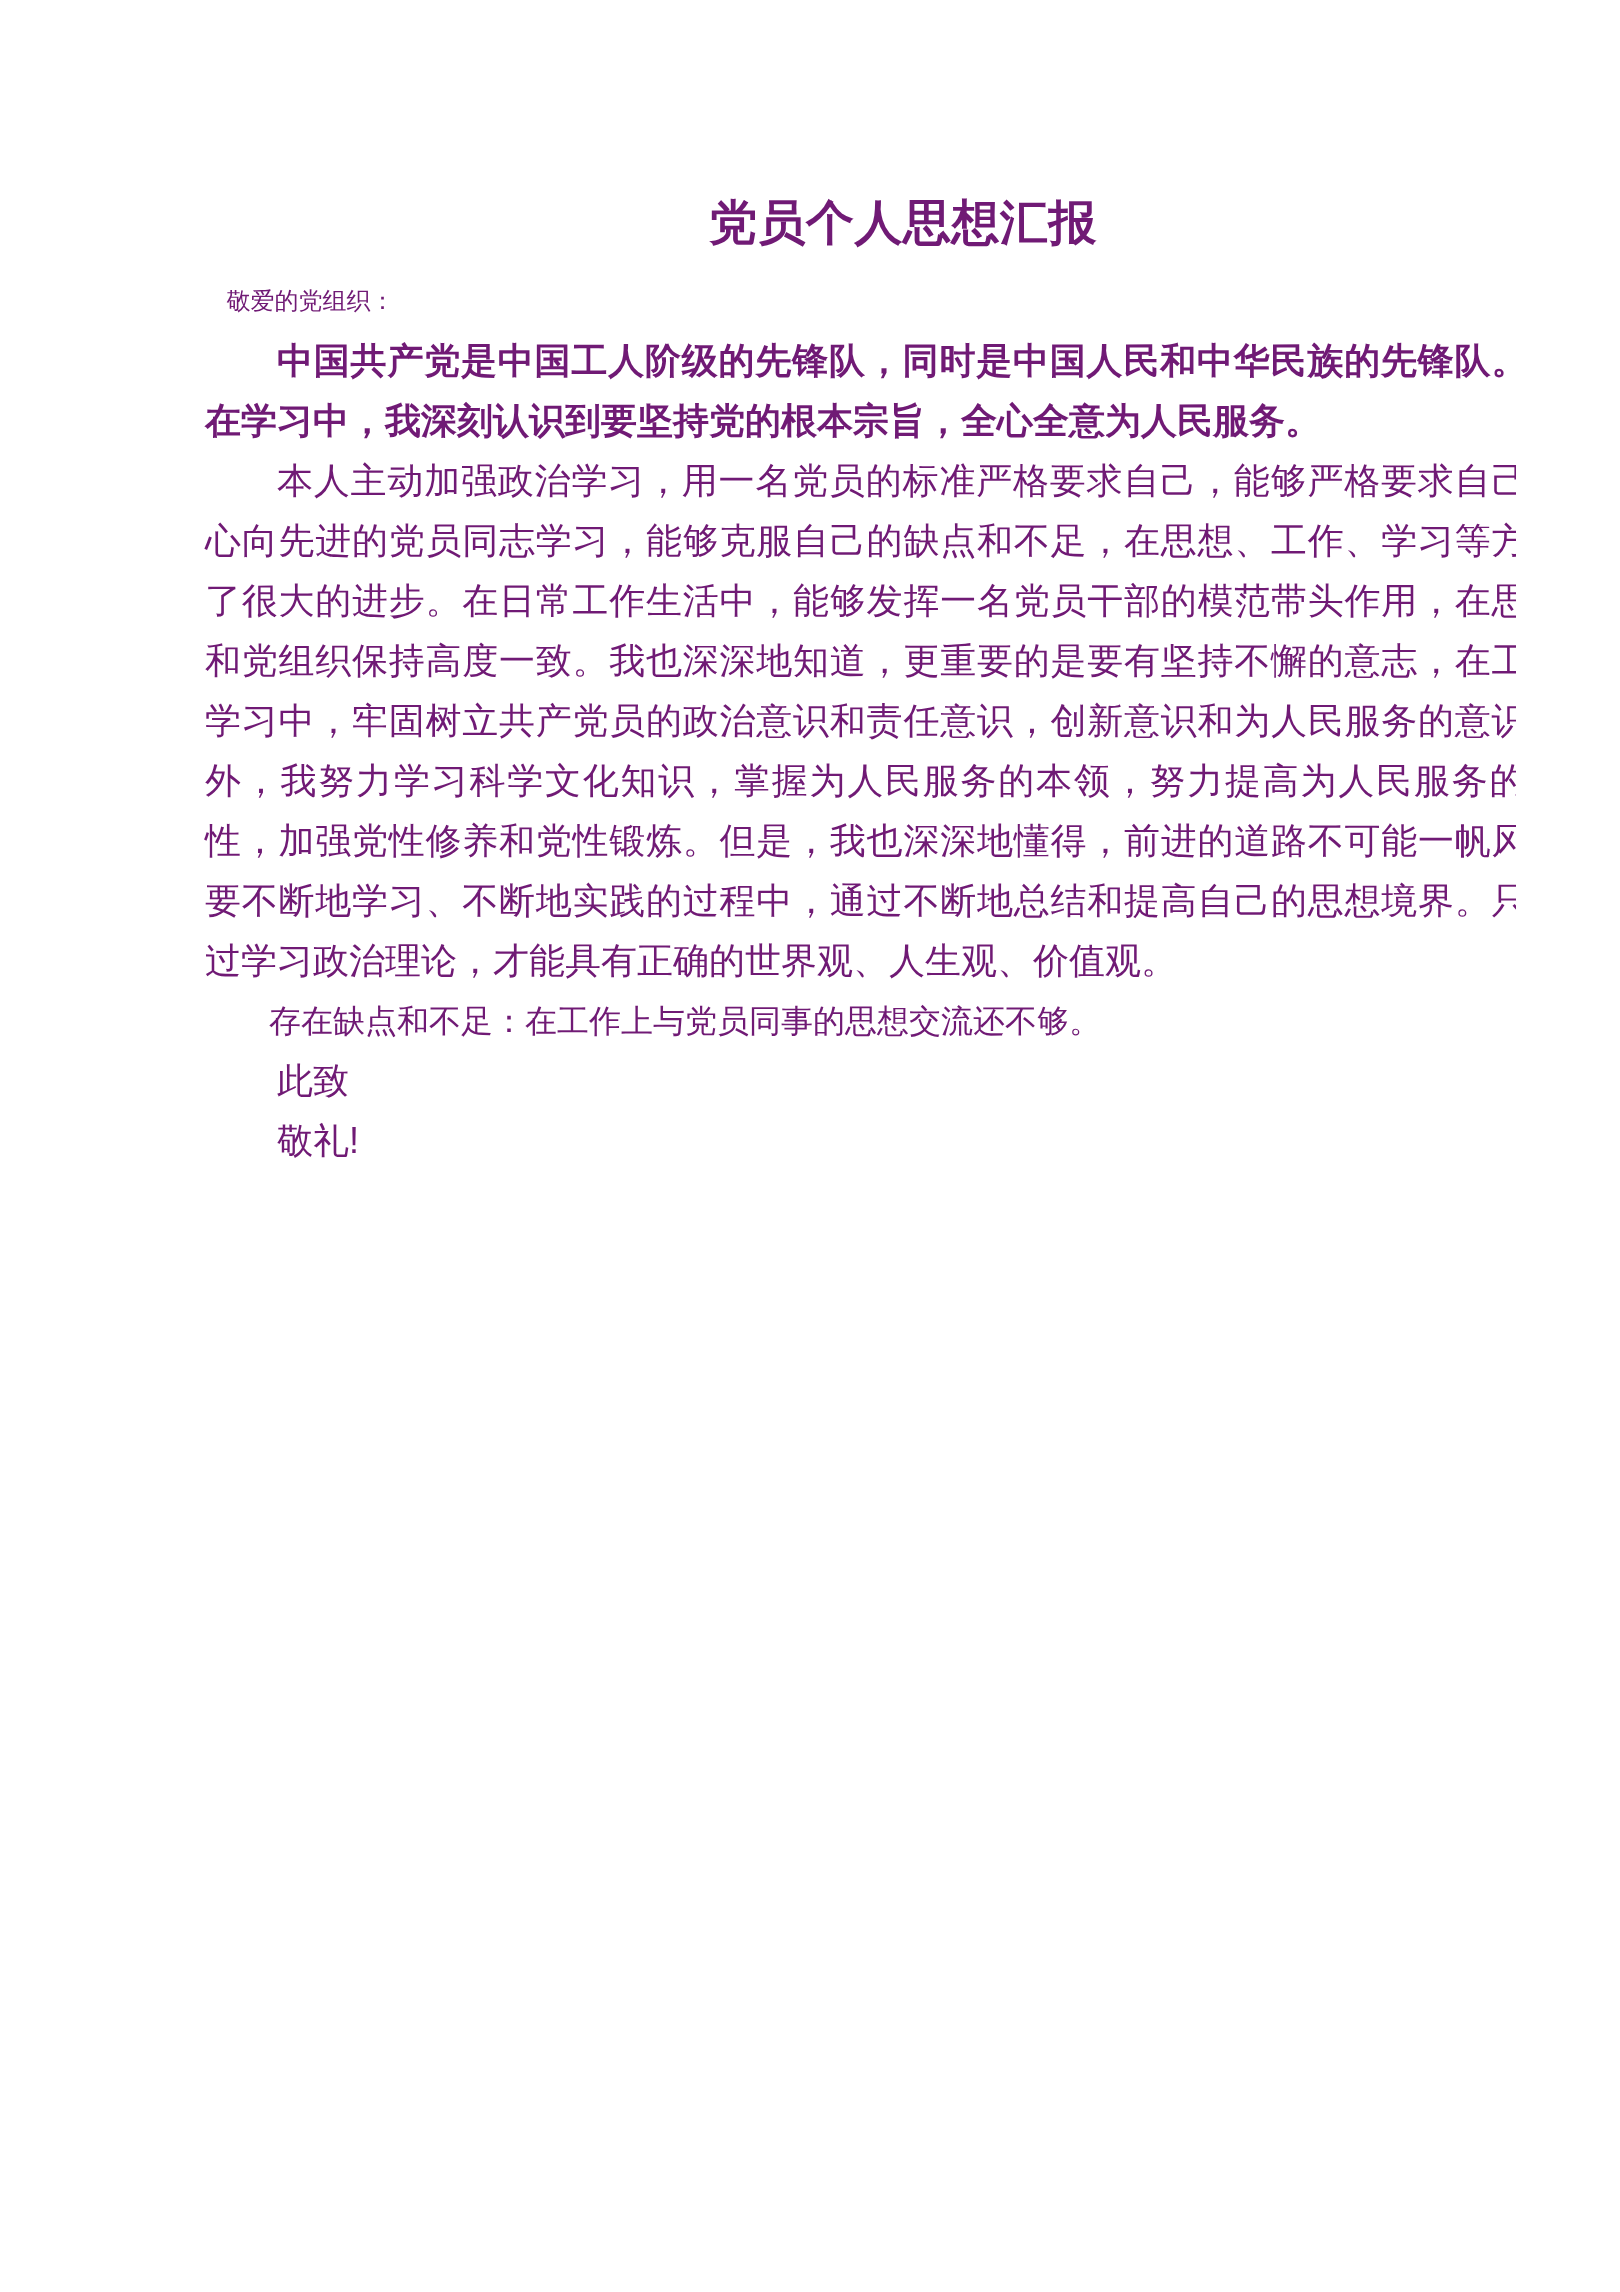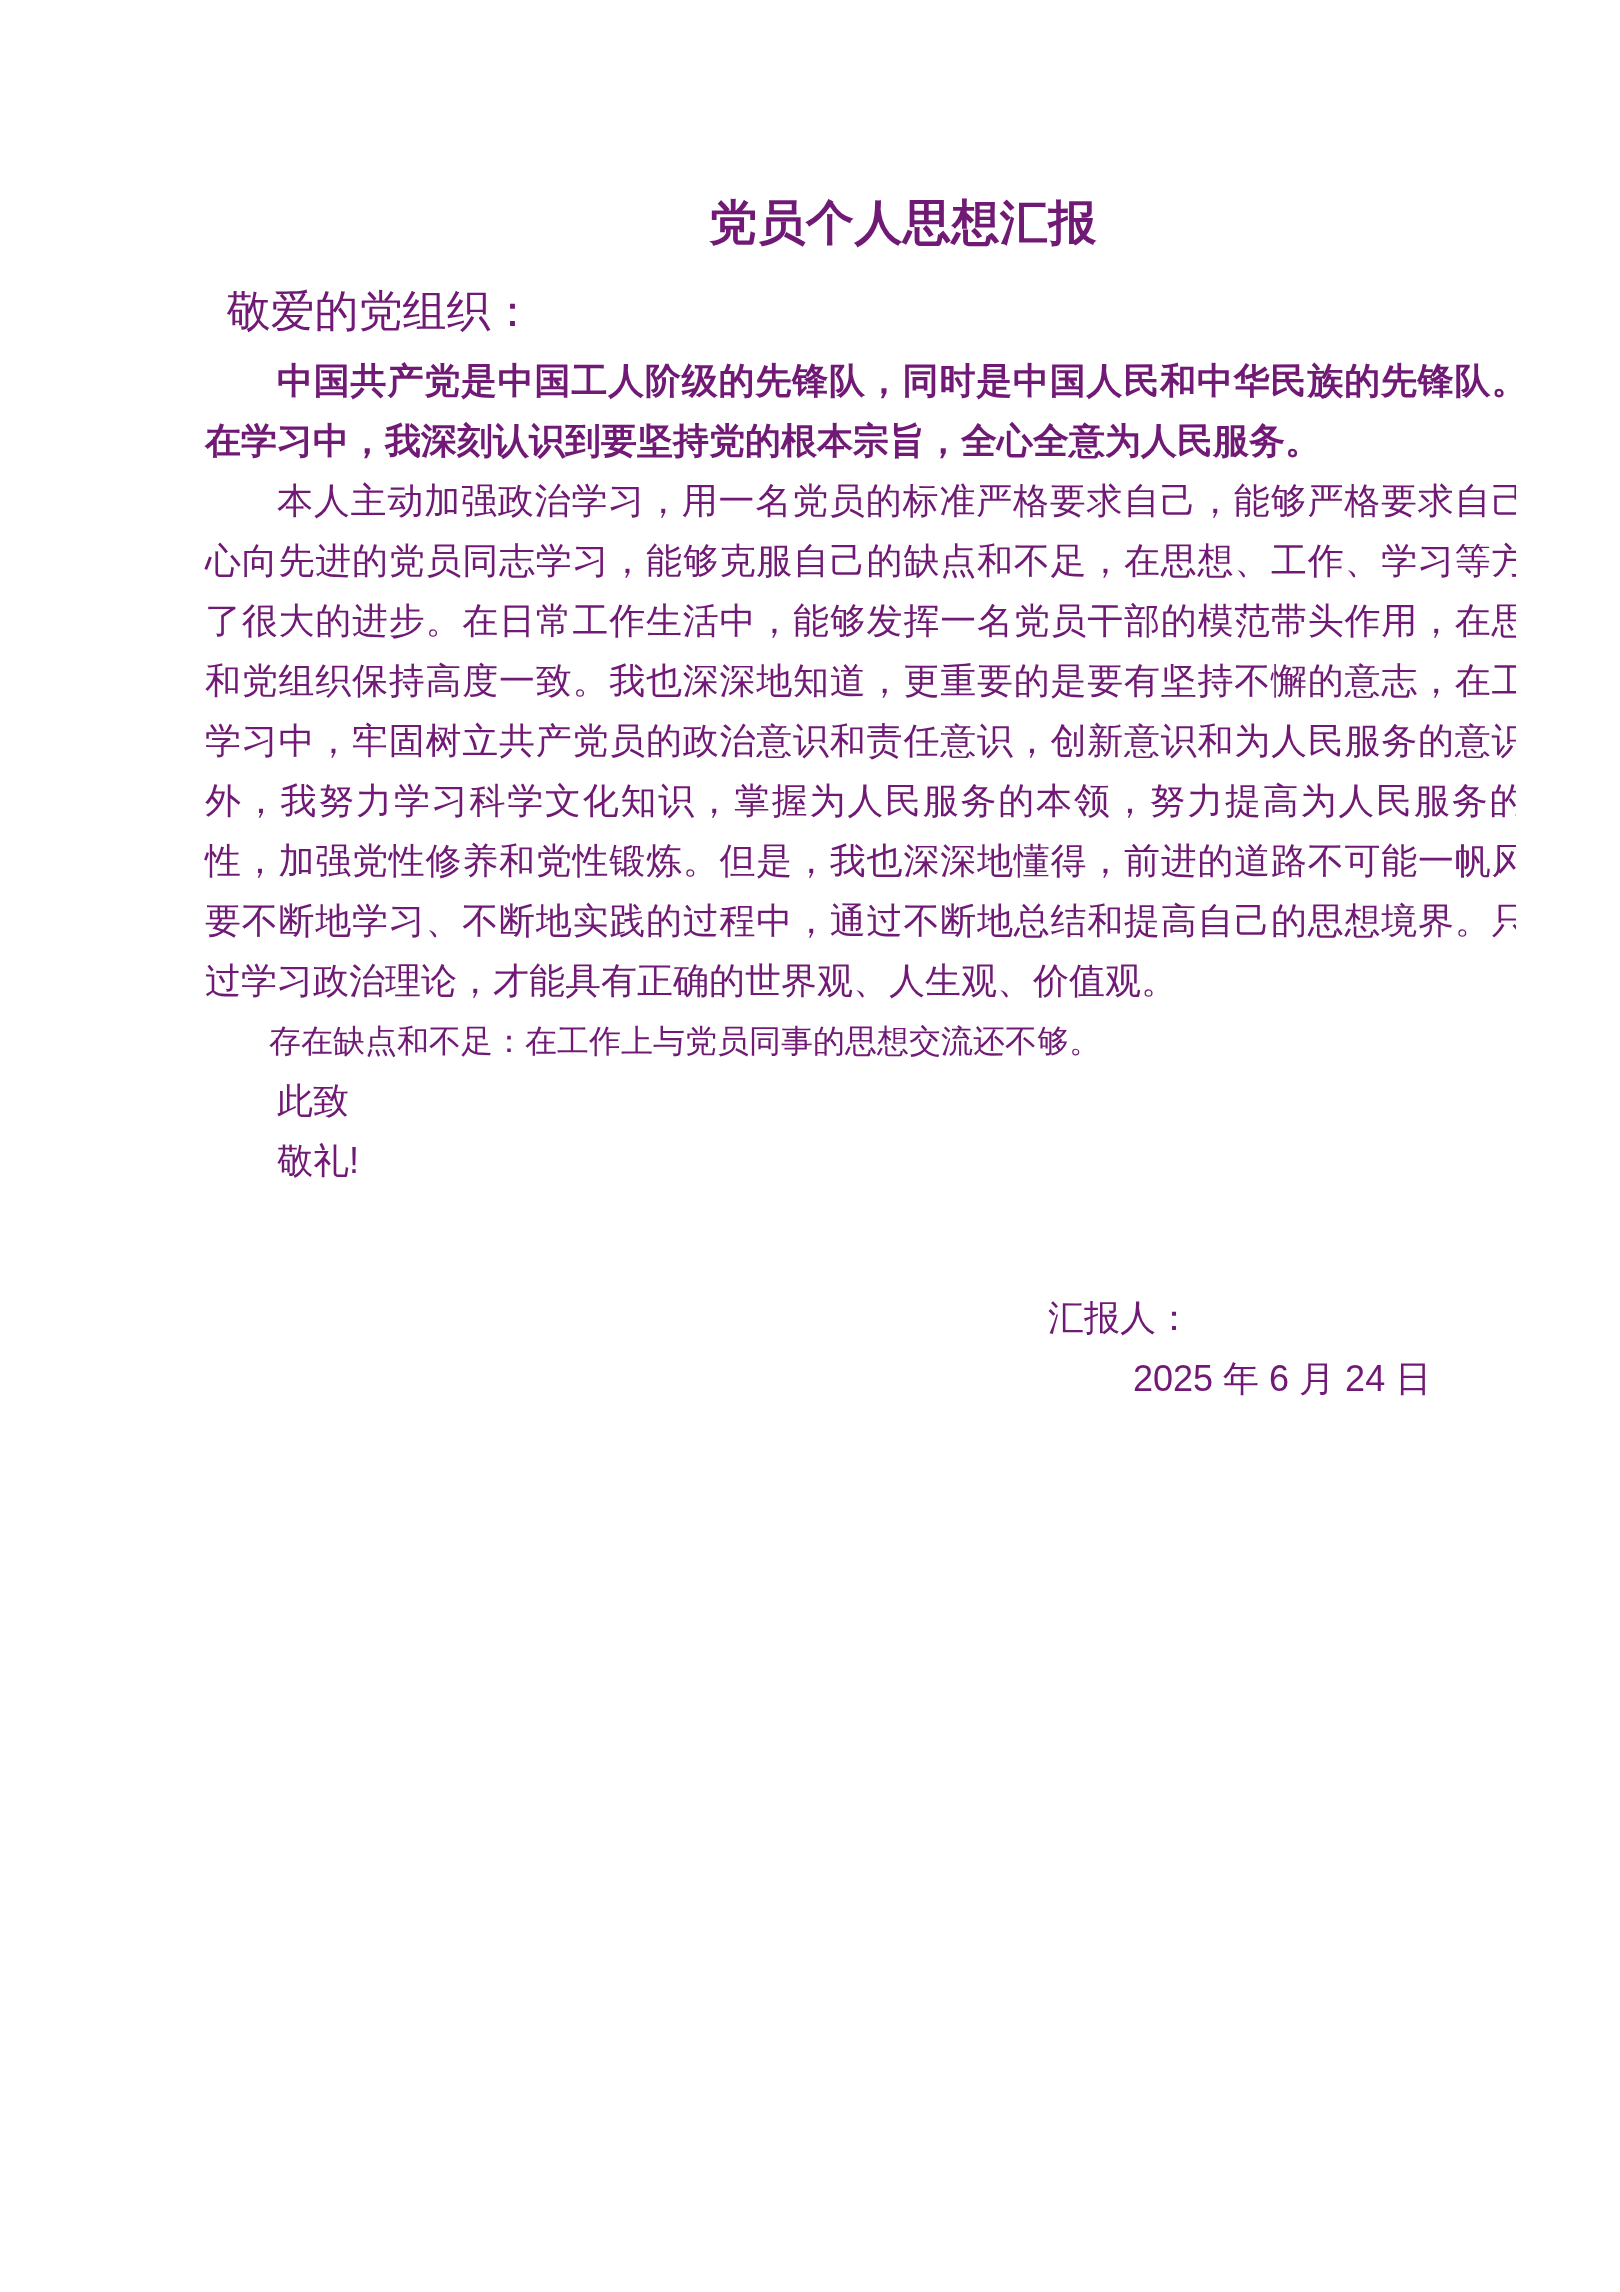--- a/index.html
+++ b/index.html
@@ -28,21 +28,21 @@
     font-size: 48px;
     font-weight: bold;
     text-align: center;
     letter-spacing: 0.5px;
     line-height: 1.0;
     margin: 0;
     padding-top: 199px;
     white-space: nowrap;
   }
   .salutation {
-    font-size: 44px;
+    font-size: 24px;
     line-height: 1.0;
     margin: 0;
     padding-top: 42px;
     padding-left: 21.6px;
     white-space: nowrap;
   }
   .body-para {
     font-size: 36px;
     line-height: 60px;
     margin: 0;
@@ -99,20 +99,16 @@
 
     <p class="body-para">本人主动加强政治学习，用一名党员的标准严格要求自己，能够严格要求自己，虚心向先进的党员同志学习，能够克服自己的缺点和不足，在思想、工作、学习等方面有了很大的进步。在日常工作生活中，能够发挥一名党员干部的模范带头作用，在思想上和党组织保持高度一致。我也深深地知道，更重要的是要有坚持不懈的意志，在工作和学习中，牢固树立共产党员的政治意识和责任意识，创新意识和为人民服务的意识。此外，我努力学习科学文化知识，掌握为人民服务的本领，努力提高为人民服务的自觉性，加强党性修养和党性锻炼。但是，我也深深地懂得，前进的道路不可能一帆风顺，要不断地学习、不断地实践的过程中，通过不断地总结和提高自己的思想境界。只有通过学习政治理论，才能具有正确的世界观、人生观、价值观。</p>
 
 
     <p class="short-line">存在缺点和不足：在工作上与党员同事的思想交流还不够。</p>
 
     <p class="closing-line">此致</p>
 
     <p class="closing-line">敬礼!</p>
 
-    <div class="signature-block">
-      <p class="sig-name">汇报人：</p>
-      <p class="sig-date">2025 年 6 月 24 日</p>
-    </div>
 
   </div>
 </div>
 
 
 </body></html>

